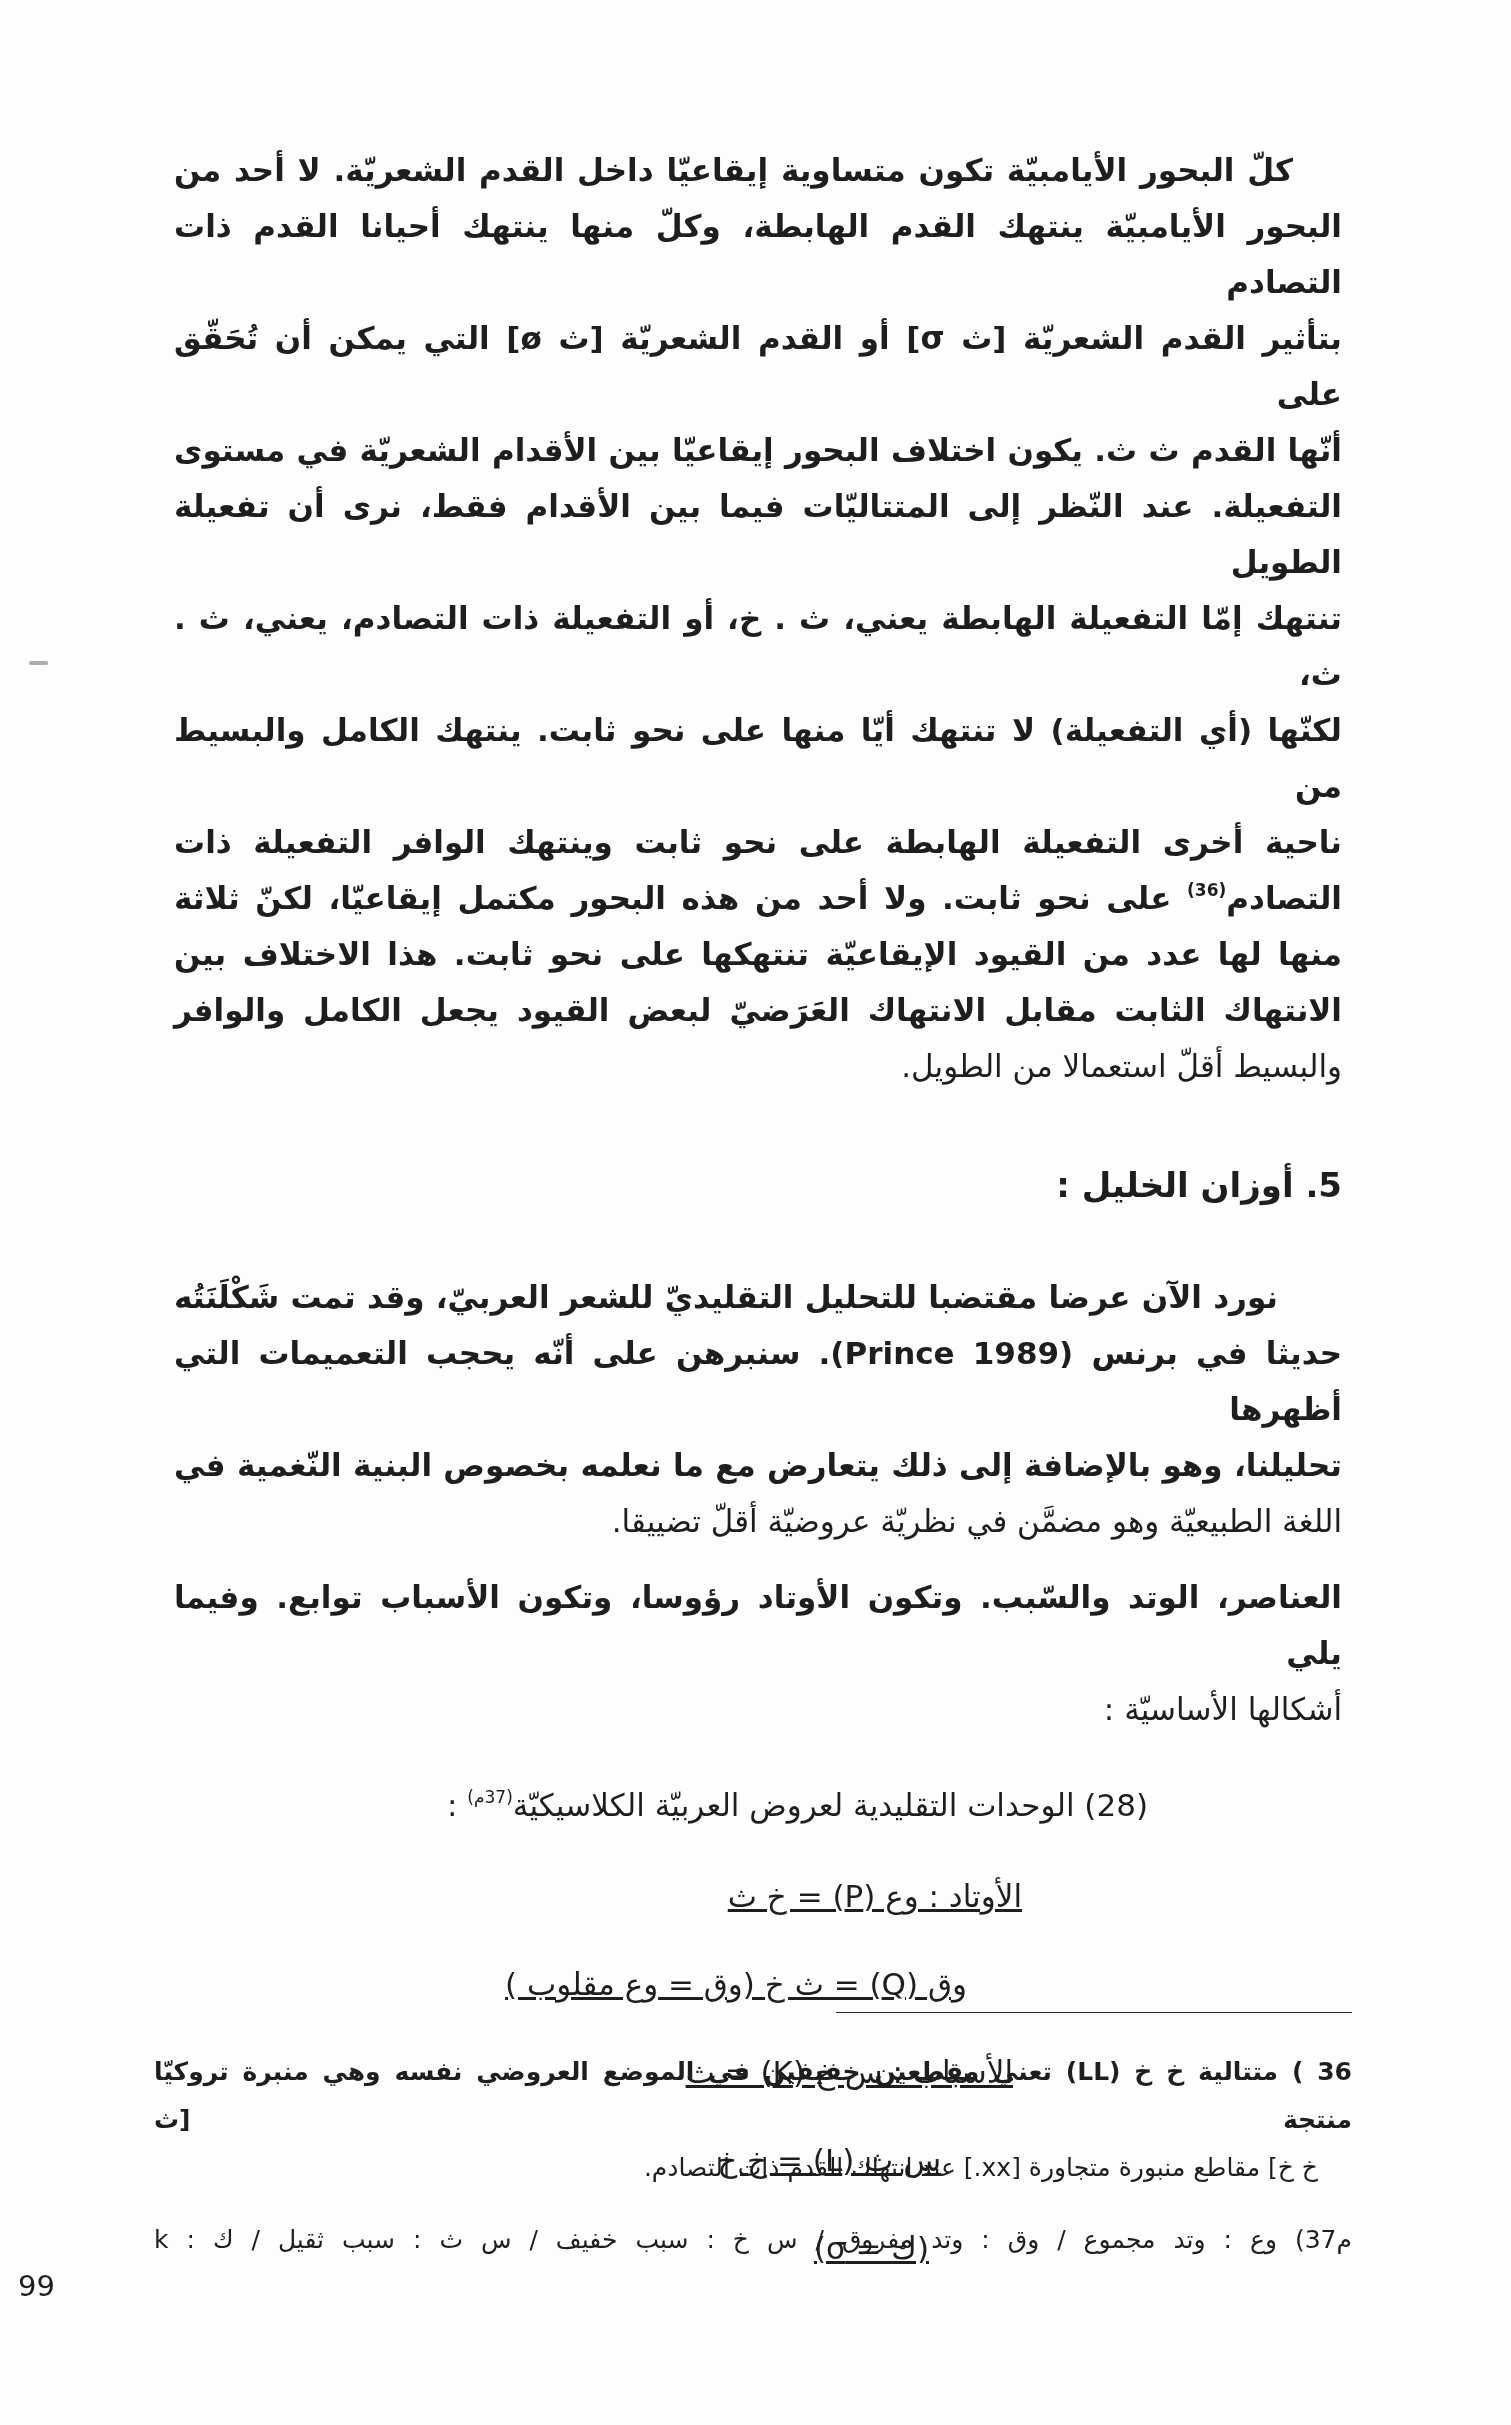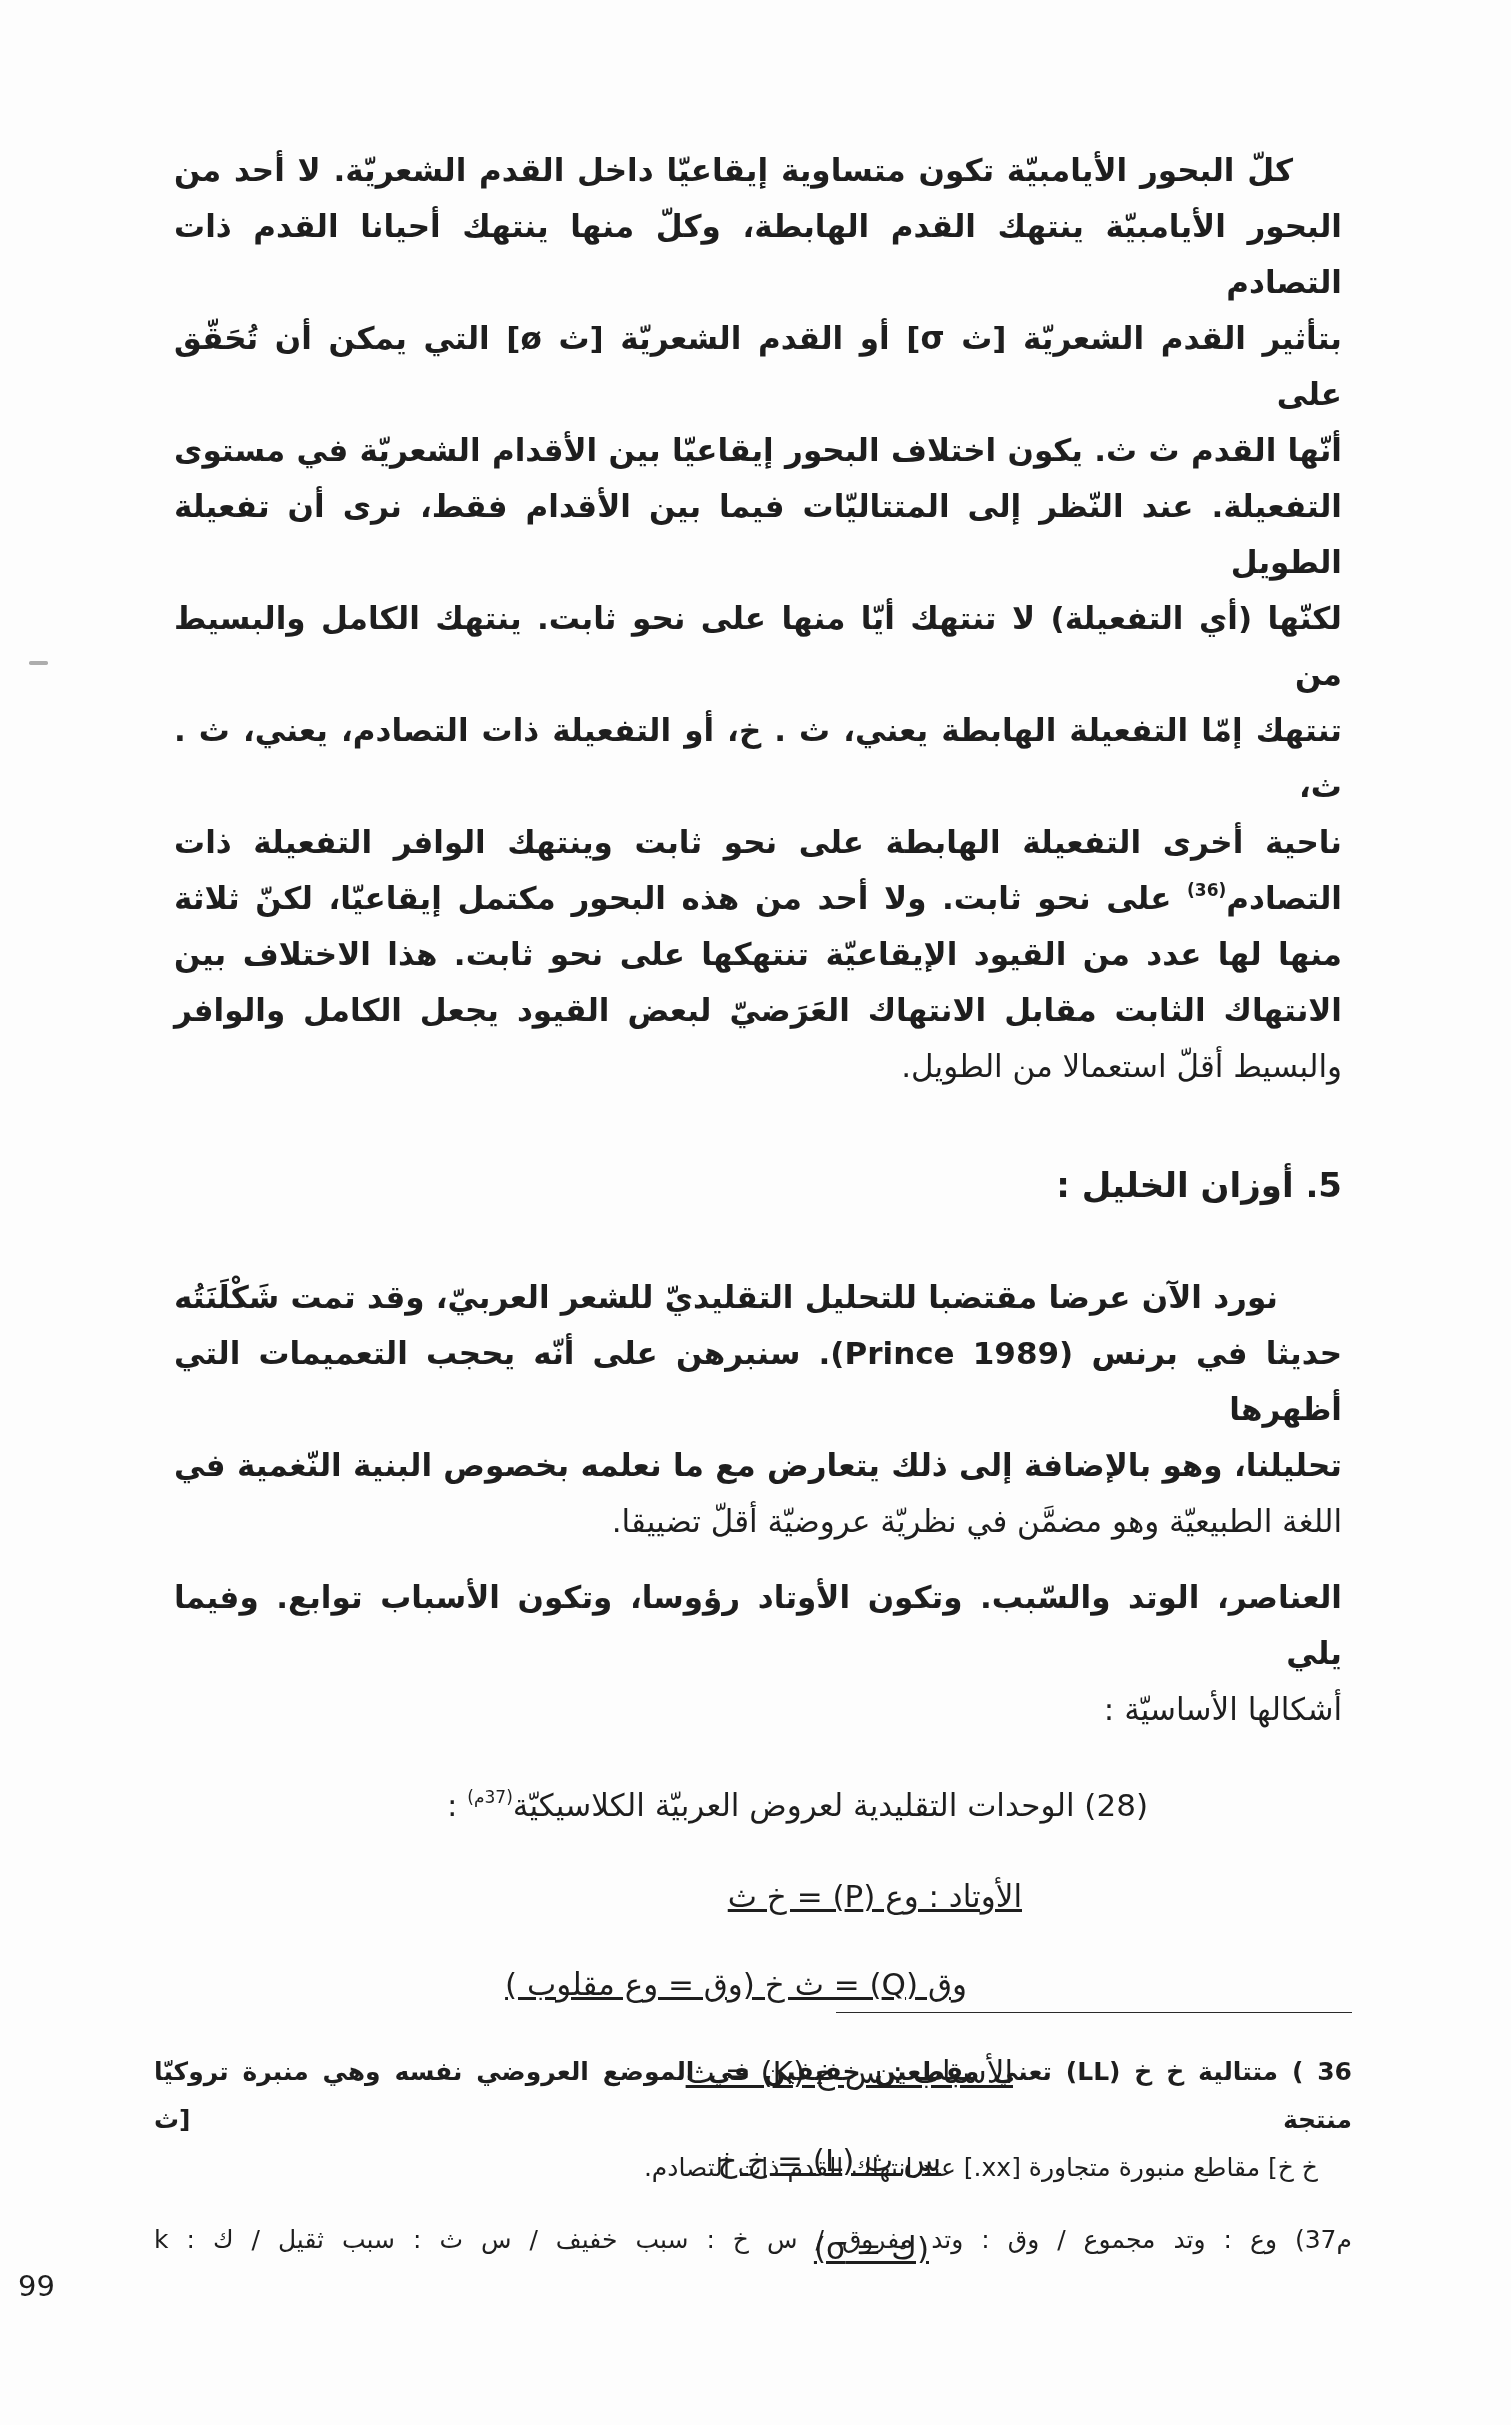--- a/index.html
+++ b/index.html
@@ -110,22 +110,22 @@
   <div class="artifact"></div>
 
   <main class="text-block">
 
     <section>
       <div class="line j ind-sm">كلّ البحور الأيامبيّة تكون متساوية إيقاعيّا داخل القدم الشعريّة. لا أحد من</div>
       <div class="line j">البحور الأيامبيّة ينتهك القدم الهابطة، وكلّ منها ينتهك أحيانا القدم ذات التصادم</div>
       <div class="line j">بتأثير القدم الشعريّة [ث σ] أو القدم الشعريّة [ث ø] التي يمكن أن تُحَقّق على</div>
       <div class="line j">أنّها القدم ث ث. يكون اختلاف البحور إيقاعيّا بين الأقدام الشعريّة في مستوى</div>
       <div class="line j">التفعيلة. عند النّظر إلى المتتاليّات فيما بين الأقدام فقط، نرى أن تفعيلة الطويل</div>
+      <div class="line j">تنتهك إمّا التفعيلة الهابطة يعني، ث . خ، أو التفعيلة ذات التصادم، يعني، ث . ث،</div>
       <div class="line j">لكنّها (أي التفعيلة) لا تنتهك أيّا منها على نحو ثابت. ينتهك الكامل والبسيط من</div>
-      <div class="line j">تنتهك إمّا التفعيلة الهابطة يعني، ث . خ، أو التفعيلة ذات التصادم، يعني، ث . ث،</div>
       <div class="line j">ناحية أخرى التفعيلة الهابطة على نحو ثابت وينتهك الوافر التفعيلة ذات</div>
       <div class="line j">
         <span>التصادم</span><sup class="fnref">(36)</sup><span> على نحو ثابت. ولا أحد من هذه البحور مكتمل إيقاعيّا، لكنّ ثلاثة</span>
       </div>
       <div class="line j">منها لها عدد من القيود الإيقاعيّة تنتهكها على نحو ثابت. هذا الاختلاف بين</div>
       <div class="line j">الانتهاك الثابت مقابل الانتهاك العَرَضيّ لبعض القيود يجعل الكامل والوافر</div>
       <div class="line last">والبسيط أقلّ استعمالا من الطويل.</div>
     </section>
 
     <h2 class="heading">5. أوزان الخليل :</h2>

